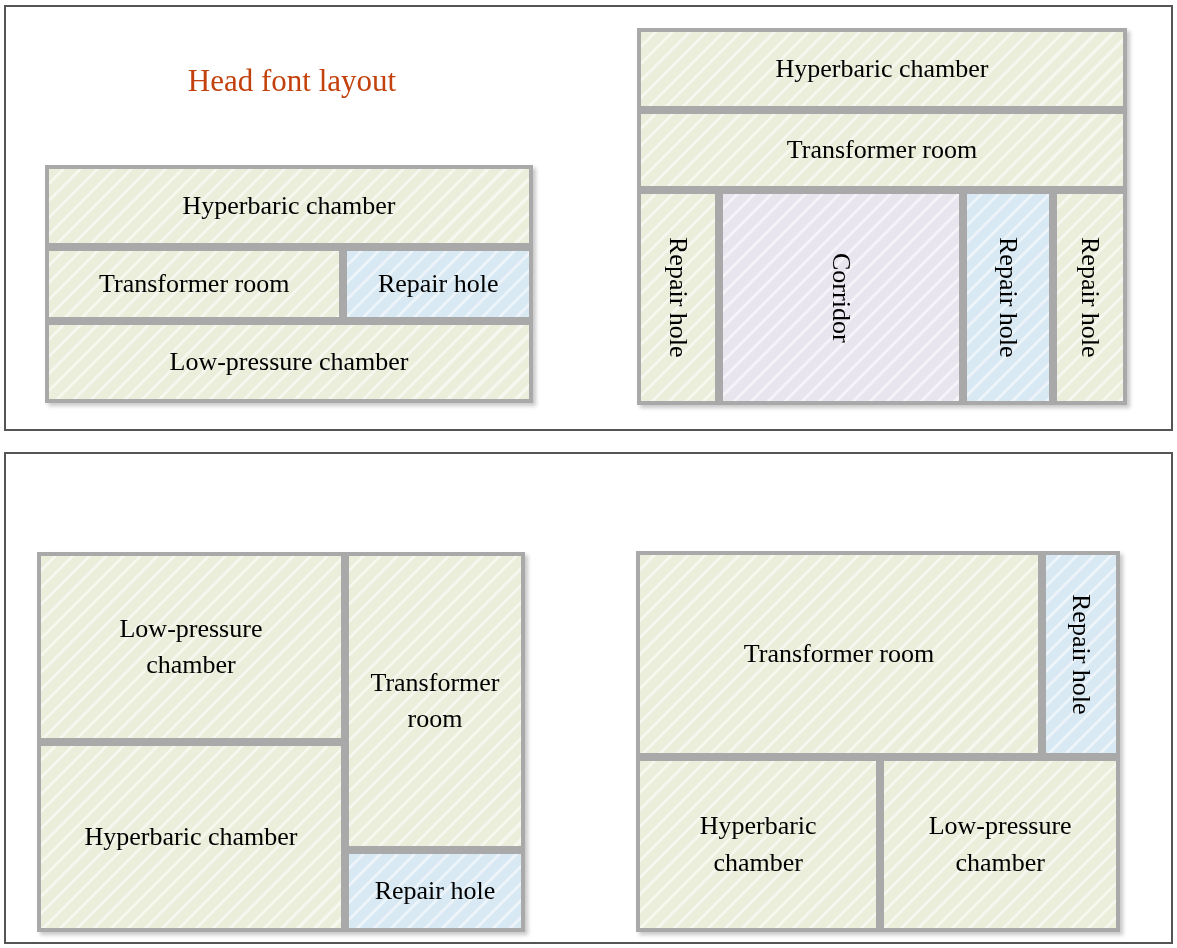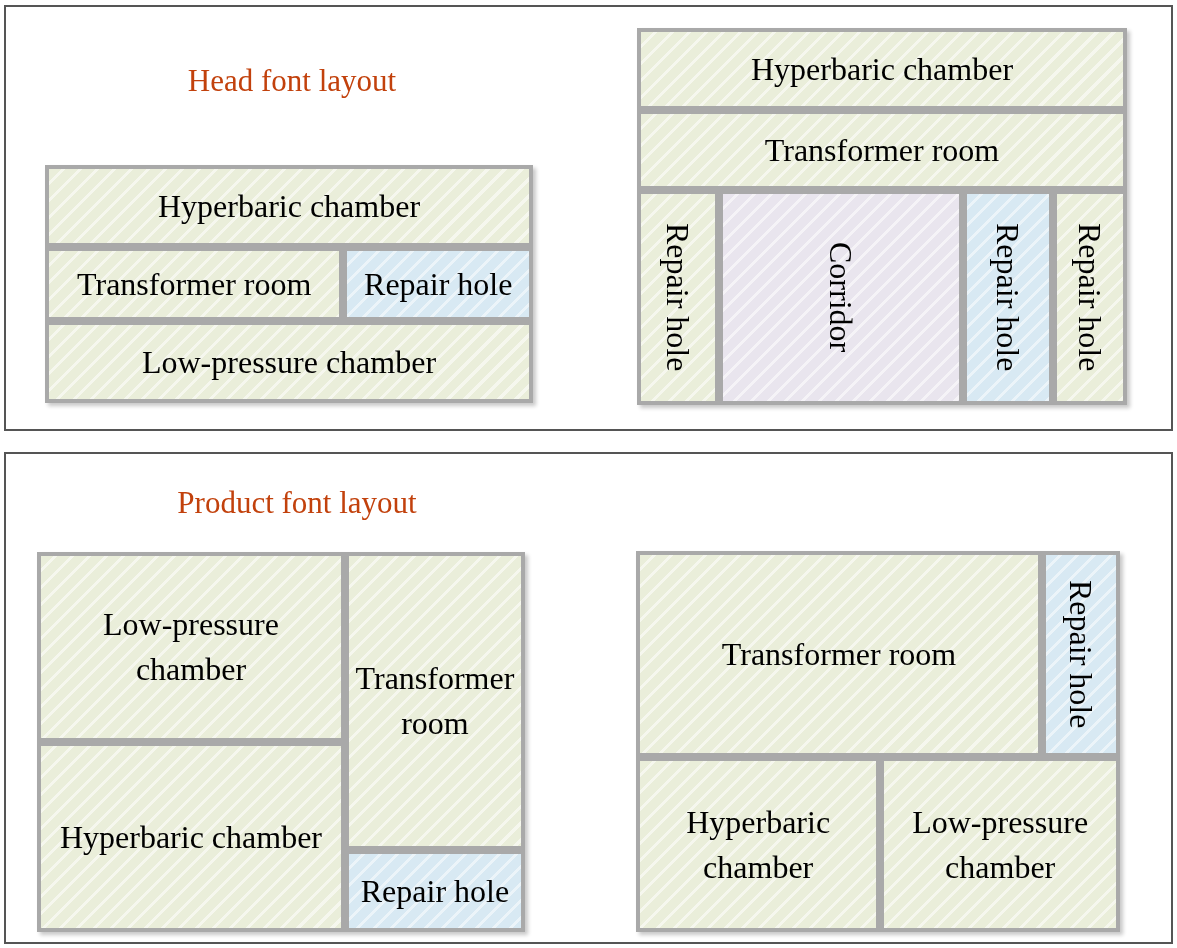--- a/index.html
+++ b/index.html
@@ -41,21 +41,21 @@
   .hrow{display:flex;flex-direction:row;}
   .vcol{display:flex;flex-direction:column;}
 
   .room{
     box-sizing:border-box;
     border:4px solid #a9a9a9;
     display:flex;
     align-items:center;
     justify-content:center;
     text-align:center;
-    font-size:32px;
+    font-size:26px;
     line-height:1.4;
     overflow:hidden;
   }
   .green{
     background-color:#eaeeda;
     background-image:repeating-linear-gradient(135deg,rgba(255,255,255,0) 0px,rgba(255,255,255,0) 9px,rgba(255,255,255,0.55) 9px,rgba(255,255,255,0.55) 12px);
   }
   .blue{
     background-color:#d8e9f3;
     background-image:repeating-linear-gradient(135deg,rgba(255,255,255,0) 0px,rgba(255,255,255,0) 9px,rgba(255,255,255,0.5) 9px,rgba(255,255,255,0.5) 12px);
@@ -80,21 +80,20 @@
 </style>
 </head>
 <body>
 
 <div class="page">
 
   <div class="panel panel-top"></div>
   <div class="panel panel-bottom"></div>
 
   <div class="fig-title title-head">Head font layout</div>
-  <div class="fig-title title-product">Product font layout</div>
 
   <div class="diagram col d1">
     <div class="room green" style="flex:1;">
       <span>Hyperbaric chamber</span>
     </div>
     <div class="hrow" style="flex:1;">
       <div class="room green" style="flex:1.6;">
         <span>Transformer room</span>
       </div>
       <div class="room blue" style="flex:1;">

